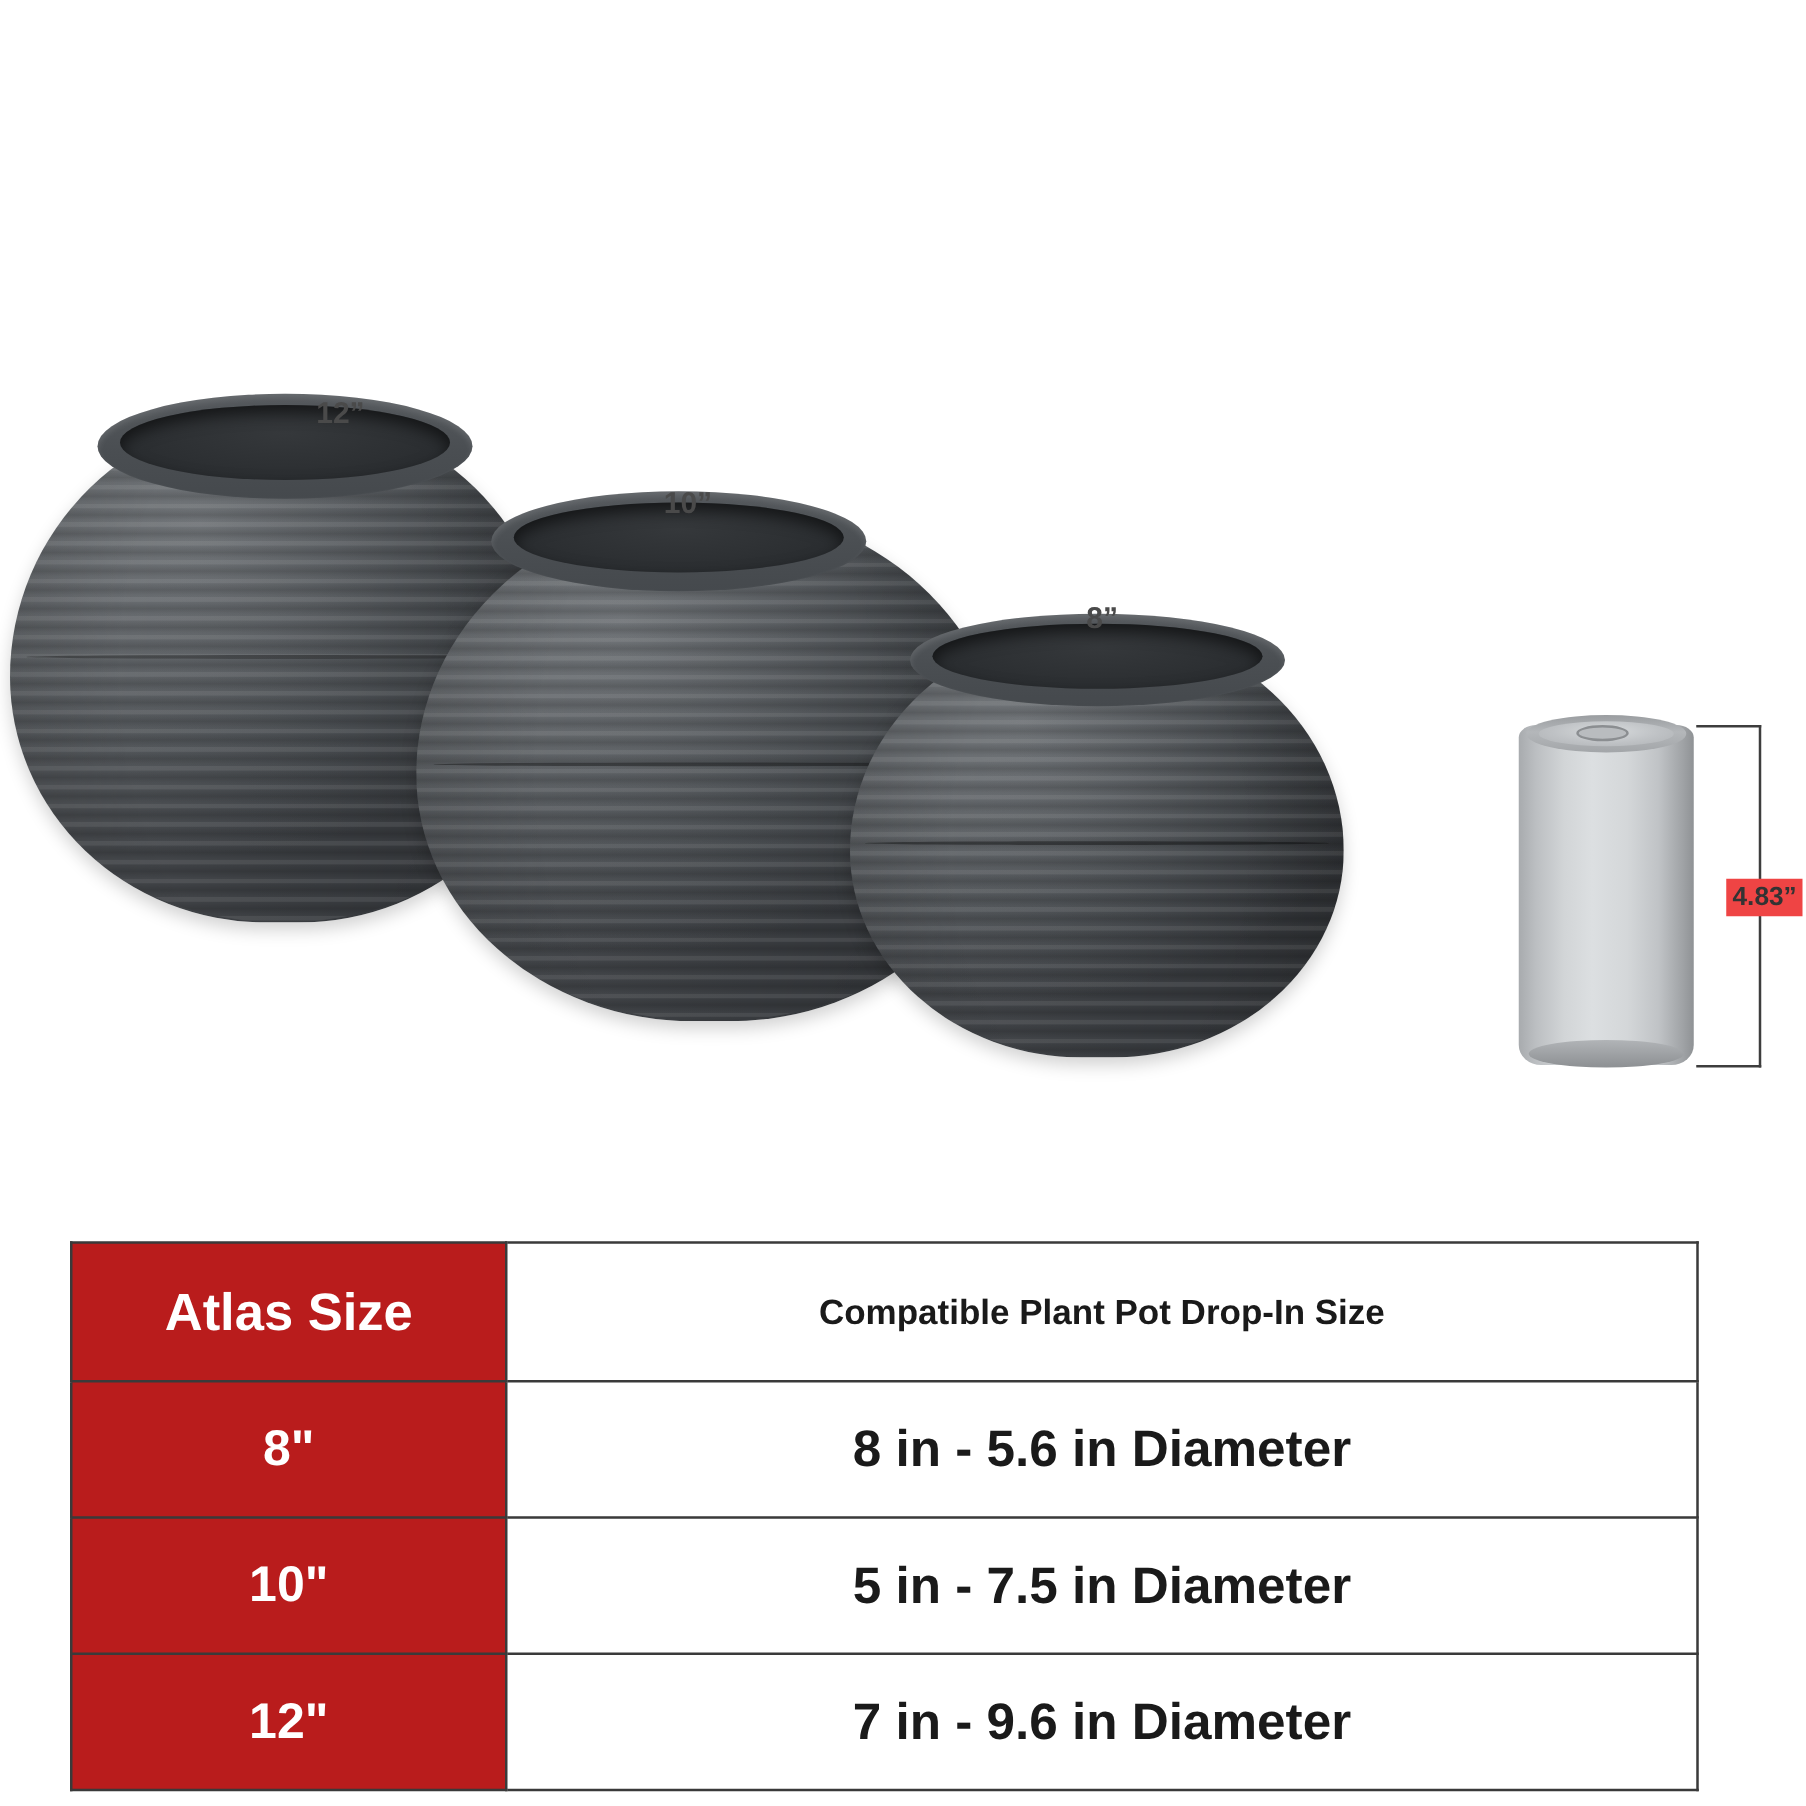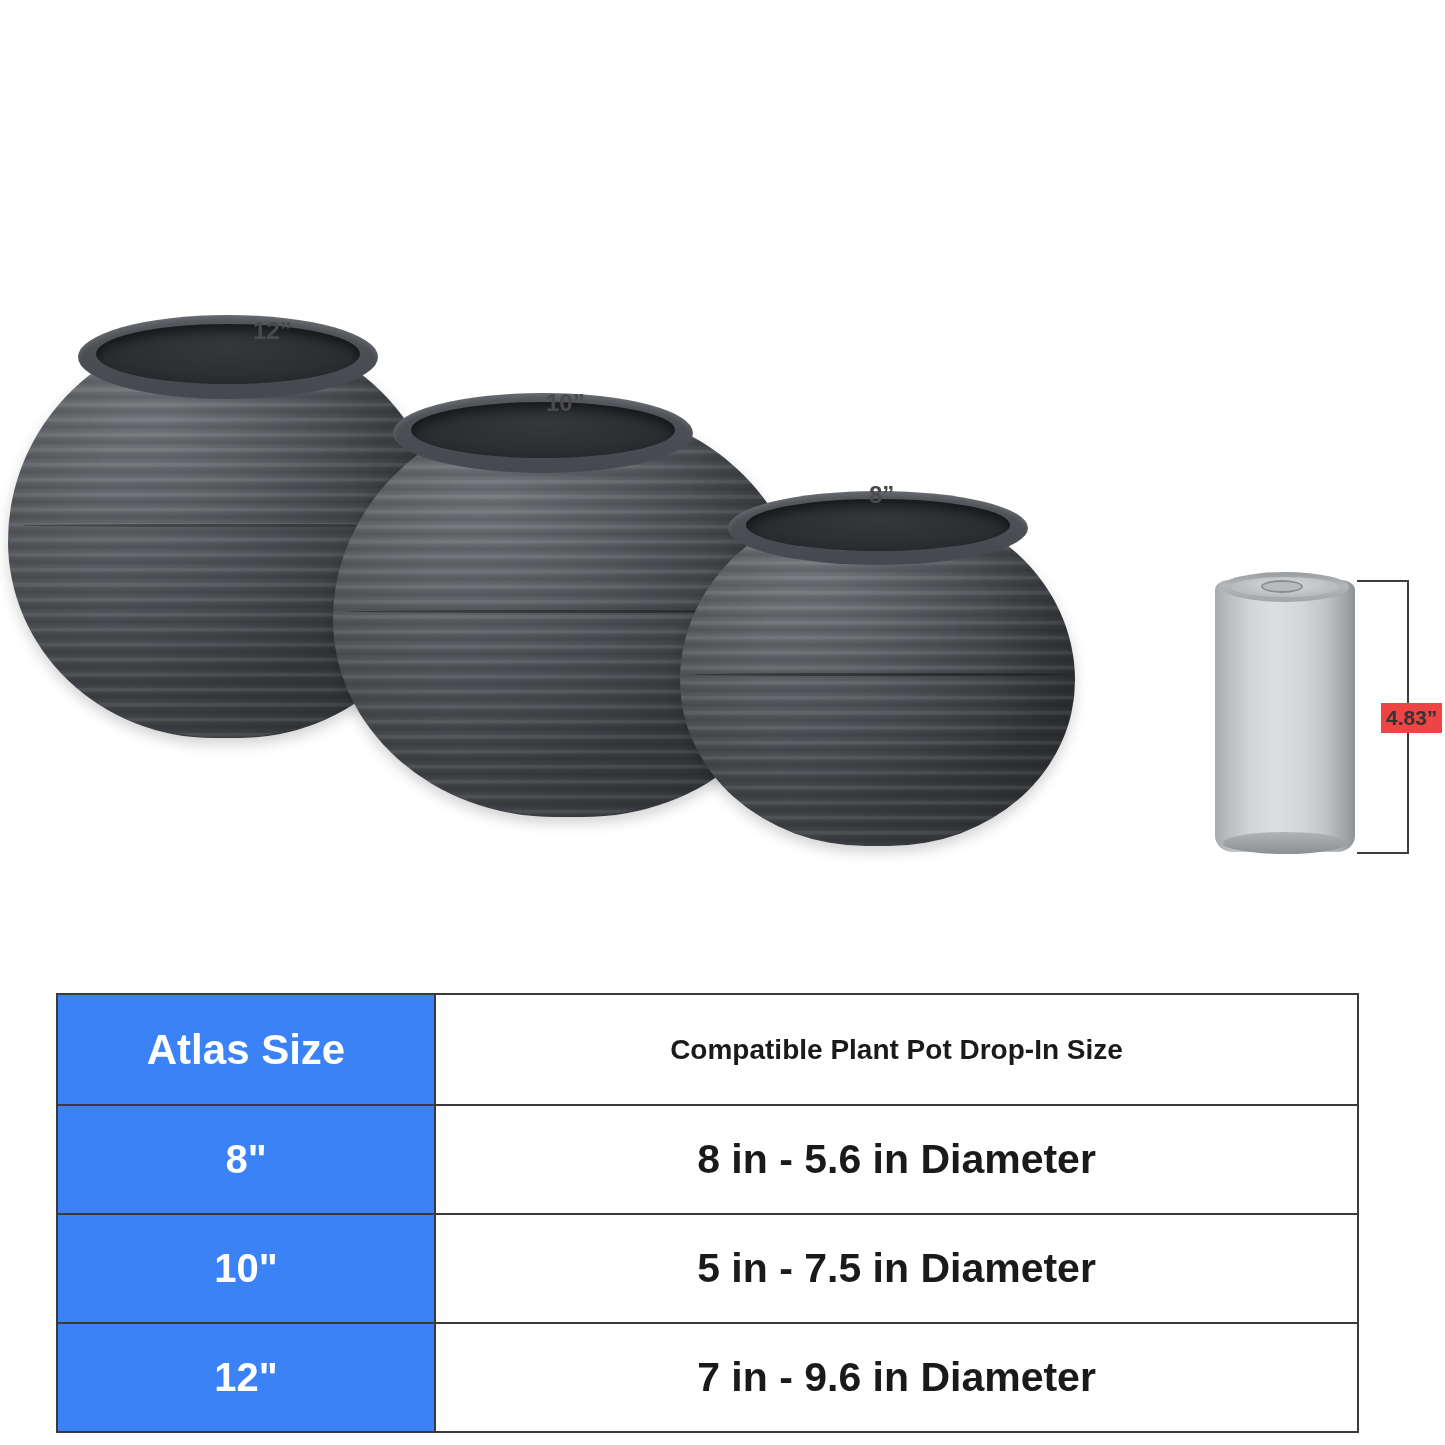--- a/index.html
+++ b/index.html
@@ -153,21 +153,21 @@
   
   .table-wrap { position:absolute; left:56px; top:993px; width:1303px; height:440px; }
   .sz-table {
     width:100%; height:100%;
     border-collapse:collapse;
     table-layout:fixed;
     border:2px solid #3a3a3a;
     background:#ffffff;
   }
   .sz-table td { border:2px solid #3a3a3a; vertical-align:middle; text-align:center; }
-  .col-size { width:378px; background:#3b82f6; }
+  .col-size { width:348px; background:#b91c1c; }
   .cell-size {
     color:#ffffff;
     font-family:"Liberation Sans", sans-serif;
     font-weight:700;
     font-size:40px;
   }
   .cell-size.head { font-size:42px; }
   .cell-desc {
     color:#1a1a1a;
     font-family:"Liberation Sans", sans-serif;
@@ -203,21 +203,21 @@
 
     <div class="planter" style="left:333px; top:190px; width:472px; height:412px;">
       <div class="body">
         <div class="ribs"></div>
         <div class="rib-curve"></div>
         <div class="seam" style="top:205px;"></div>
       </div>
       <div class="rim-outer" style="left:60px; top:-12px; width:300px; height:80px;"></div>
       <div class="rim-inner" style="left:78px; top:-3px; width:264px; height:56px;"></div>
     </div>
-    <div class="size-label" style="left:546px; top:174px;">10”</div>
+    <div class="size-label" style="left:531px; top:174px;">10”</div>
 
     <div class="planter" style="left:680px; top:286px; width:395px; height:345px;">
       <div class="body">
         <div class="ribs"></div>
         <div class="rib-curve"></div>
         <div class="seam" style="top:172px;"></div>
       </div>
       <div class="rim-outer" style="left:48px; top:-10px; width:300px; height:74px;"></div>
       <div class="rim-inner" style="left:66px; top:-2px; width:264px; height:52px;"></div>
     </div>

